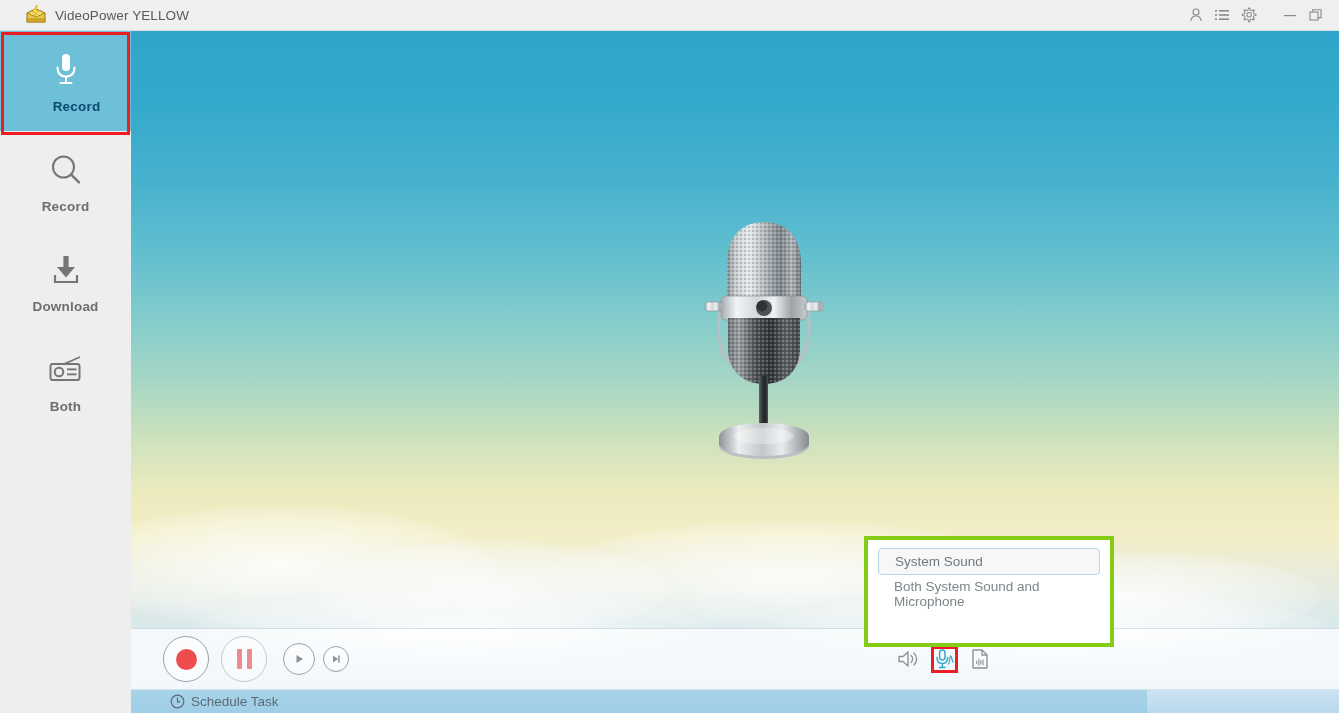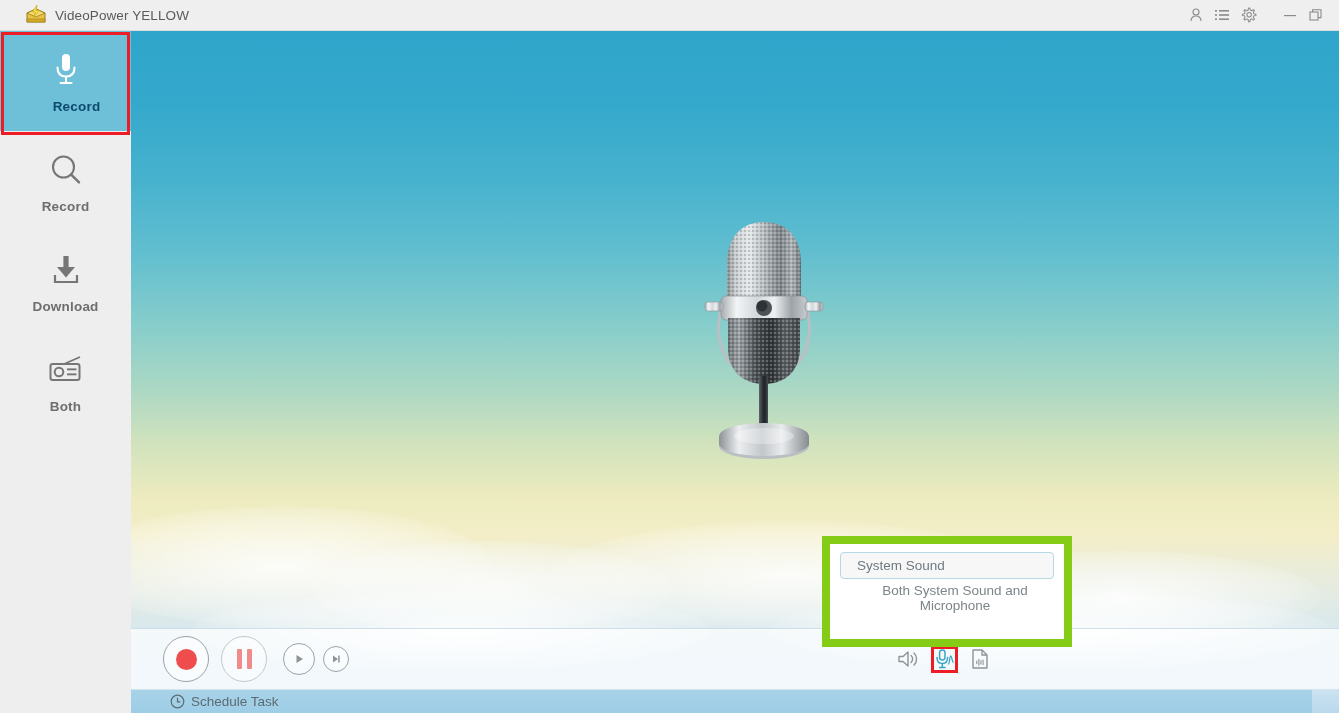--- a/index.html
+++ b/index.html
@@ -169,43 +169,42 @@
     left: 931px; top: 646px;
     width: 27px; height: 27px;
     border: 3px solid #ee1c25;
     z-index: 42;
     pointer-events: none;
   }
 
   
   #statusbar {
     position: absolute; left: 131px; top: 690px;
-    width: 1181px; height: 23px;
+    width: 1016px; height: 23px;
     background: linear-gradient(to bottom, #a8d3e8 0%, #9dcde6 100%);
     display: flex; align-items: center;
     z-index: 15;
   }
   #schedule-task {
     display: flex; align-items: center;
     margin-left: 39px;
     font-size: 13.5px;
     color: #5c6a73;
     cursor: default;
   }
   #schedule-task .ic { margin-right: 6px; display: flex; }
 
   
   #dropdown-wrap {
     position: absolute;
-    left: 822px; top: 536px;
+    left: 864px; top: 536px;
     width: 250px; height: 111px;
-    border: 8px solid #84cc16;
+    border: 4px solid #84cc16;
     background: #ffffff;
     z-index: 60;
-    text-align: center;
   }
   #dropdown {
     width: 100%; height: 100%;
     background: #ffffff;
     padding: 8px 10px 6px 10px;
     display: flex; flex-direction: column;
   }
   .dd-item {
     font-size: 13.5px;
     color: #7d8589;

